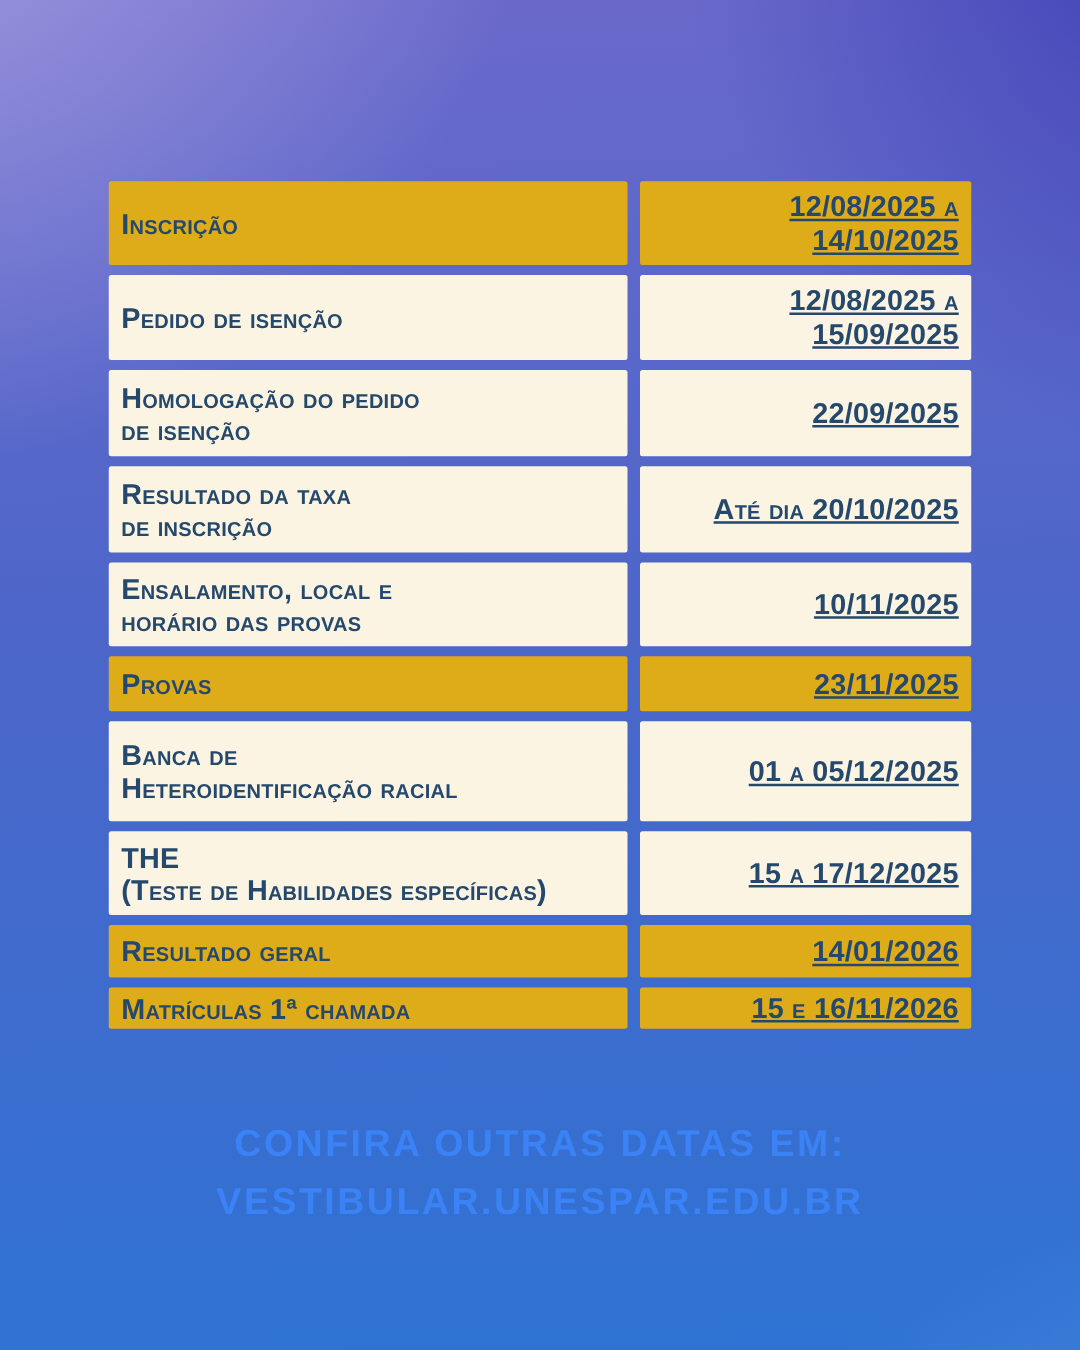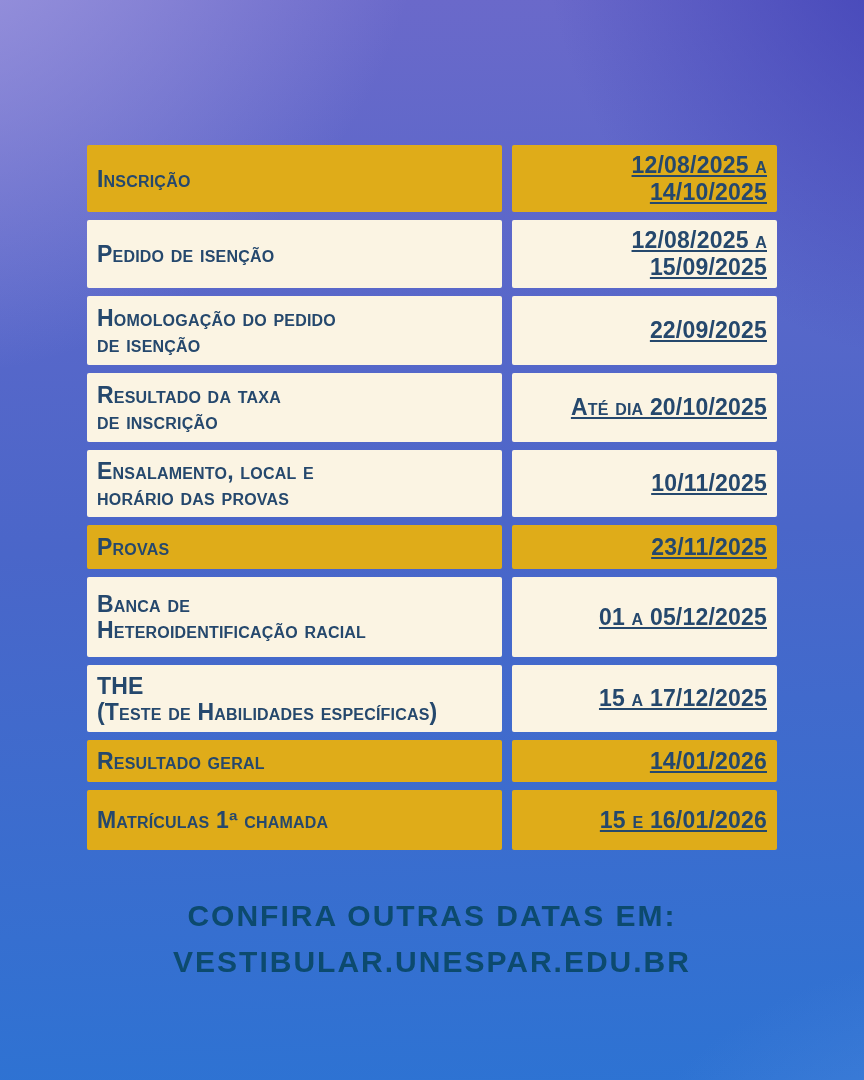--- a/index.html
+++ b/index.html
@@ -61,21 +61,21 @@
   }
   .yellow .cell { background: #dfac19; }
   .cream  .cell { background: #fbf4e3; }
 
   .footer {
     position: absolute;
     left: 0;
     top: 893px;
     width: 864px;
     text-align: center;
-    color: #0c4a6e;
+    color: #3b82f6;
     font-weight: bold;
     font-size: 30px;
     line-height: 46px;
     letter-spacing: 2px;
   }
 </style>
 </head>
 <body>
 
 <div class="schedule-table">
@@ -125,23 +125,23 @@
     <div class="cell cell-label">THE
 (Teste de Habilidades específicas)</div>
     <div class="cell cell-date">15 a 17/12/2025</div>
   </div>
 
   <div class="row yellow" style="height:42px">
     <div class="cell cell-label">Resultado geral</div>
     <div class="cell cell-date">14/01/2026</div>
   </div>
 
-  <div class="row yellow" style="height:60px">
+  <div class="row yellow" style="height:33px">
     <div class="cell cell-label">Matrículas 1ª chamada</div>
-    <div class="cell cell-date">15 e 16/01/2026</div>
+    <div class="cell cell-date">15 e 16/11/2026</div>
   </div>
 
 </div>
 
 <div class="footer">
   <div>CONFIRA OUTRAS DATAS EM:</div>
   <div>VESTIBULAR.UNESPAR.EDU.BR</div>
 </div>
 
 </body></html>

